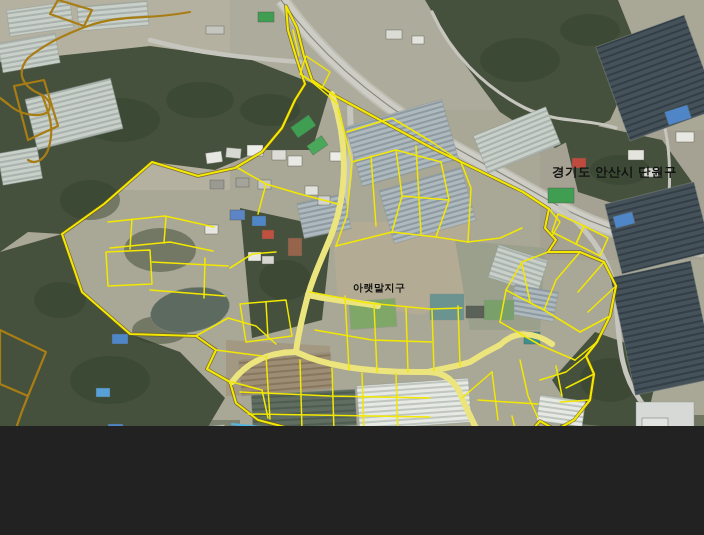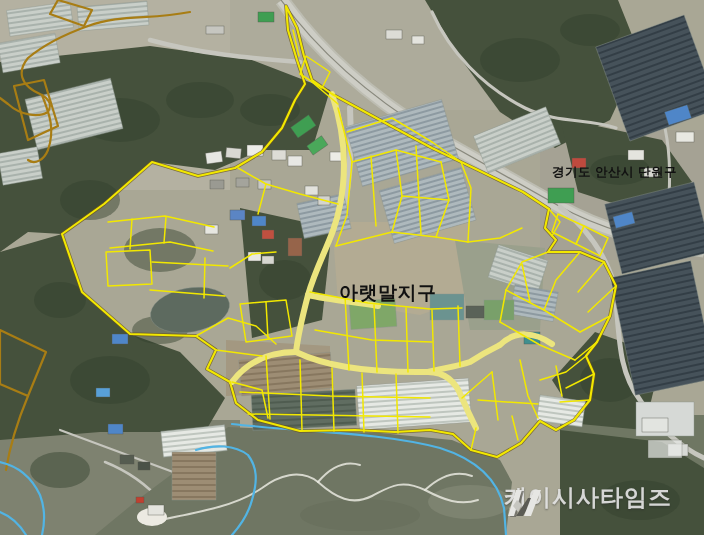--- a/index.html
+++ b/index.html
@@ -8,31 +8,31 @@
     --boundary-orange:#a87d14;
     --stream-blue:#52b4e4;
     --label-text:#111111;
     --watermark-text:#e3e3e3;
     --forest:#45513c;
     --river:#6f7663;
     --road:#cdcdc5;
   }
   html,body{margin:0;padding:0;background:#222;}
   .stage{
-    position:relative;width:704px;height:535px;overflow:hidden;
+    position:relative;width:704px;height:426px;overflow:hidden;
     font-family:"Liberation Sans","DejaVu Sans",sans-serif;
     background:#a9a795;
   }
   .stage svg{position:absolute;left:0;top:0;display:block;}
   .map-label{
     position:absolute;color:var(--label-text);font-weight:bold;
     white-space:nowrap;letter-spacing:.5px;line-height:1;
   }
   .region-label{left:552px;top:166px;font-size:12.5px;}
-  .district-label{left:339px;top:283px;font-size:19px;text-align:right;}
+  .district-label{left:353px;top:283px;font-size:10px;text-align:right;}
   .watermark{
     position:absolute;left:504px;top:486px;display:flex;align-items:center;gap:8px;
     opacity:.92;
   }
   .watermark .wm-text{
     color:var(--watermark-text);font-size:23px;font-weight:bold;letter-spacing:1px;
     text-shadow:0 1px 2px rgba(40,40,40,.55);white-space:nowrap;line-height:1;
   }
   
   .parcel{stroke:var(--parcel-outline);stroke-width:1.5;fill:none;stroke-linejoin:round;stroke-linecap:round;}

